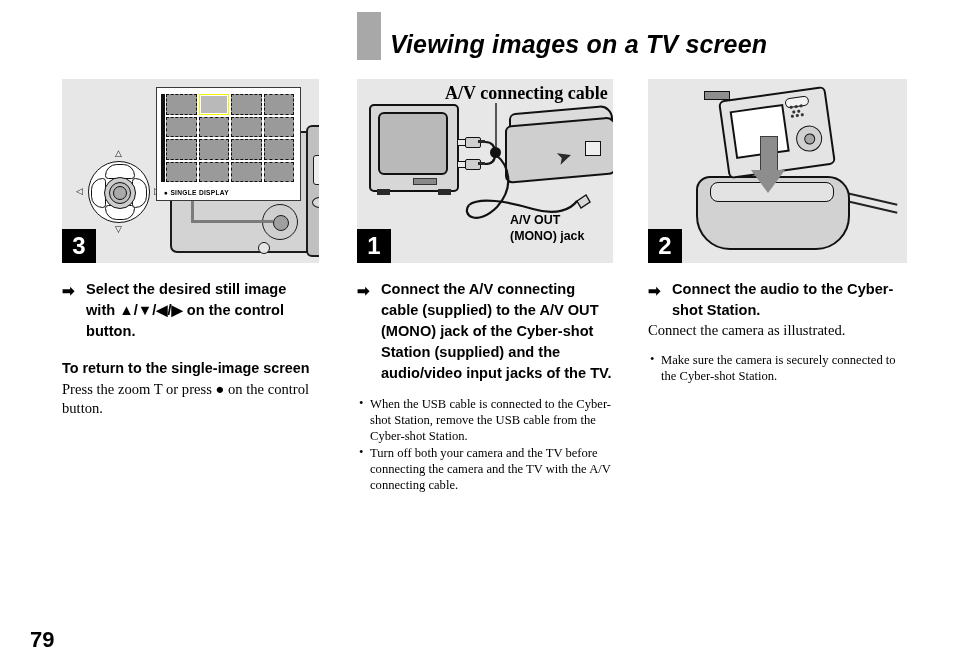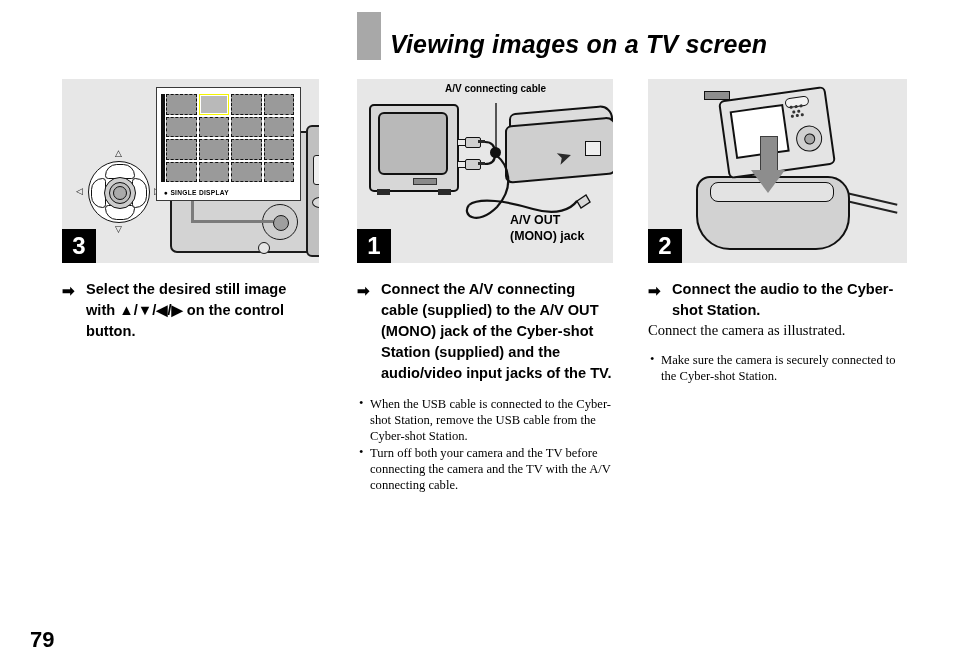--- a/index.html
+++ b/index.html
@@ -435,23 +435,23 @@
     position: absolute;
     left: 133px; top: 68px;
     width: 11px; height: 11px;
     background: #111;
     border-radius: 50%;
     z-index: 17;
   }
   #label-av-cable {
     position: absolute;
     left: 88px; top: 4px;
-    font-family: Liberation Sans, sans-serif;
+    font-family: Liberation Serif, serif;
     font-weight: bold;
-    font-size: 10px;
+    font-size: 18px;
     white-space: nowrap;
     z-index: 20;
   }
   #label-av-out {
     position: absolute;
     left: 153px; top: 133px;
     font-family: "Liberation Sans", sans-serif;
     font-weight: bold;
     font-size: 12.4px;
     line-height: 16px;
@@ -639,20 +639,22 @@
     </div>
 
     <div class="step-badge">3</div>
   </div>
 
   <div class="body-area">
     <div class="instruction">
       <span class="arrow-icon">➡</span>
       <span>Select the desired still image with ▲/▼/◀/▶ on the control button.</span>
     </div>
+    <div class="subhead">To return to the single-image screen</div>
+    <div class="para-tight">Press the zoom T or press ● on the control button.</div>
   </div>
 </div>
 
 <div class="column" id="col-mid">
 
   <div class="figure" id="figure-mid">
 
     <div id="tv-shell">
       <div id="tv-screen"></div>
       <div id="tv-brand"></div>

